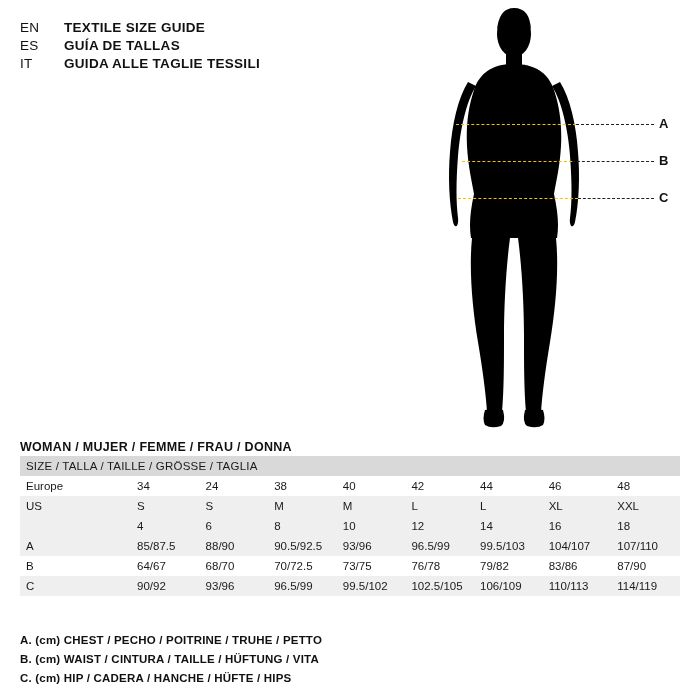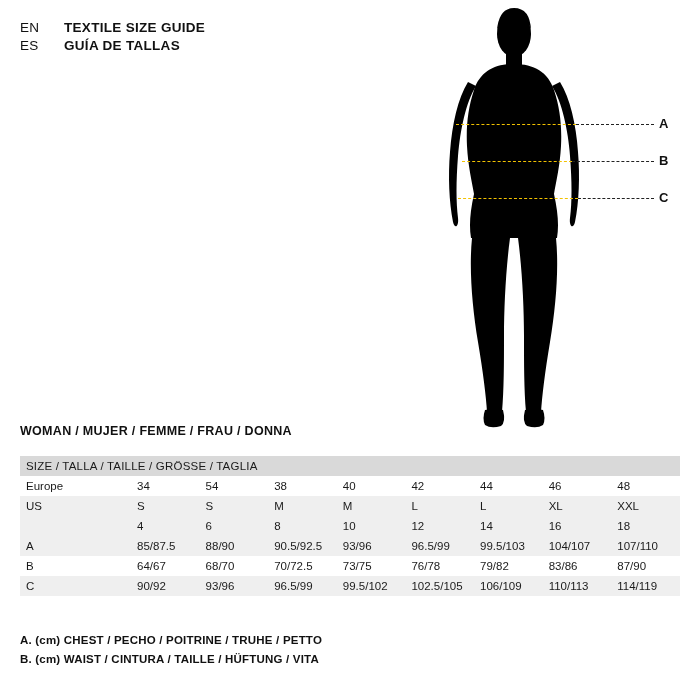--- a/index.html
+++ b/index.html
@@ -64,21 +64,21 @@
   .lead-label {
     position: absolute;
     font-size: 13px;
     font-weight: bold;
     color: #111;
   }
 
   
   .woman-heading {
     position: absolute;
-    left: 20px; top: 424px;
+    left: 20px; top: 440px;
     font-size: 12.5px;
     font-weight: bold;
     letter-spacing: 0.3px;
     color: #111;
   }
 
   
   .table-wrap {
     position: absolute;
     left: 20px; top: 456px;
@@ -128,20 +128,24 @@
 <div id="page">
 
   <div class="title-block">
     <div class="title-row">
       <span class="lang-code">EN</span>
       <span class="lang-title">TEXTILE SIZE GUIDE</span>
     </div>
     <div class="title-row">
       <span class="lang-code">ES</span>
       <span class="lang-title">GUÍA DE TALLAS</span>
+    </div>
+    <div class="title-row">
+      <span class="lang-code">IT</span>
+      <span class="lang-title">GUIDA ALLE TAGLIE TESSILI</span>
     </div>
   </div>
 
   <div class="figure-wrap">
     <svg class="figure-svg" width="270" height="430" viewBox="0 0 270 430">
       <g fill="#000000">
 
         <ellipse cx="100" cy="28" rx="17" ry="23"></ellipse>
 
         <rect x="92" y="46" width="16" height="16"></rect>
@@ -196,21 +200,21 @@
   <div class="table-wrap">
     <table class="size-table">
       <tbody>
         <tr class="head-row">
           <td colspan="9">SIZE / TALLA / TAILLE / GRÖSSE / TAGLIA</td>
         </tr>
 
         <tr class="plain">
           <td class="label-col">Europe</td>
           <td class="val">34</td>
-          <td class="val">54</td>
+          <td class="val">24</td>
           <td class="val">38</td>
           <td class="val">40</td>
           <td class="val">42</td>
           <td class="val">44</td>
           <td class="val">46</td>
           <td class="val">48</td>
         </tr>
 
         <tr class="alt">
           <td class="label-col">US</td>
@@ -272,15 +276,16 @@
           <td class="val">110/113</td>
           <td class="val">114/119</td>
         </tr>
       </tbody>
     </table>
   </div>
 
   <div class="legend">
     <div class="legend-line">A. (cm) CHEST / PECHO / POITRINE / TRUHE / PETTO</div>
     <div class="legend-line">B. (cm) WAIST / CINTURA / TAILLE / HÜFTUNG / VITA</div>
+    <div class="legend-line">C. (cm) HIP / CADERA / HANCHE / HÜFTE / HIPS</div>
   </div>
 
 </div>
 
 </body></html>

